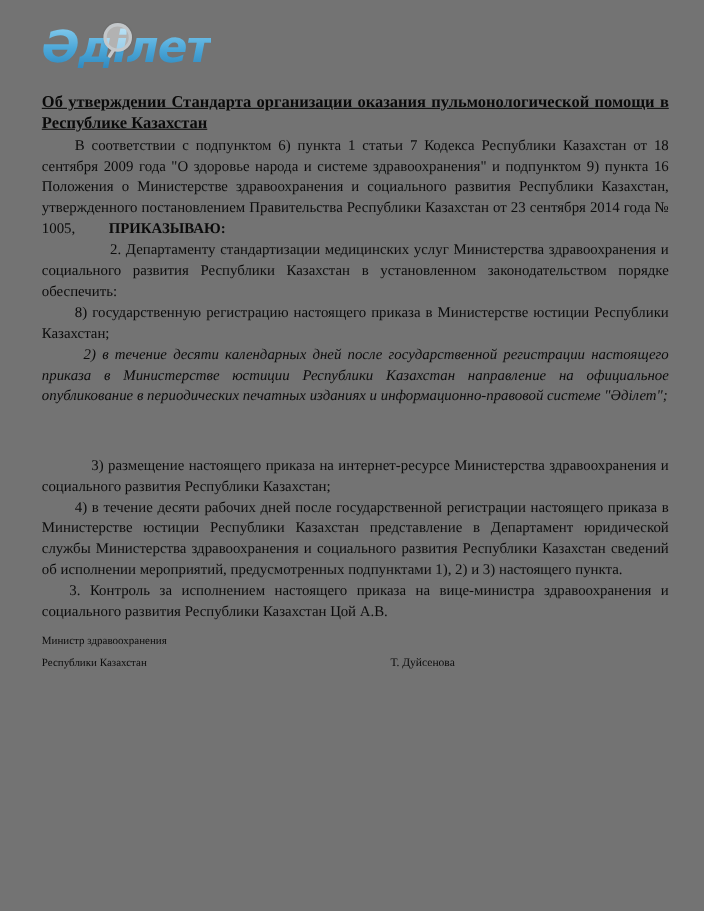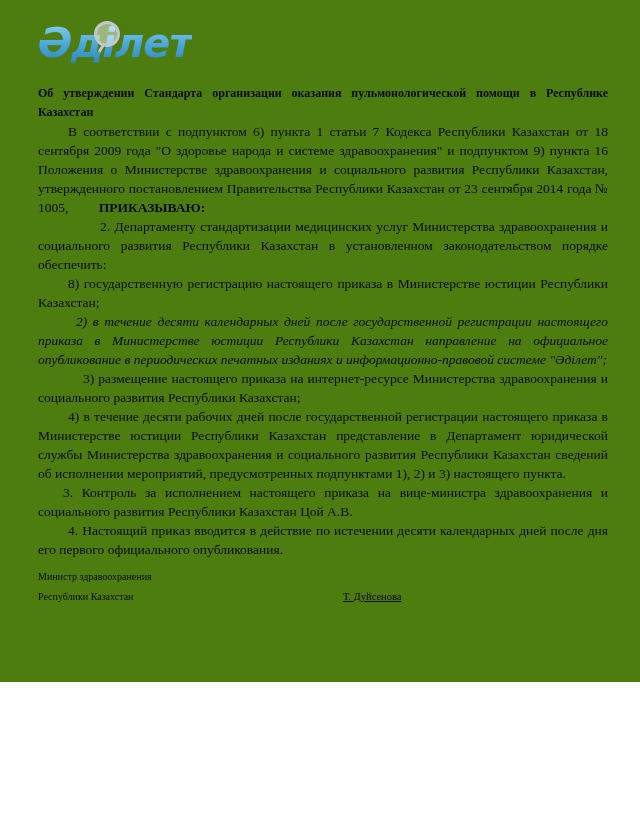--- a/index.html
+++ b/index.html
@@ -1,21 +1,21 @@
 <!DOCTYPE html>
 <html><head>
 <meta charset="utf-8">
 <style>
   html, body { margin: 0; padding: 0; background: #ffffff; }
   .page {
     position: relative;
     width: 640px;
-    height: 682px;
+    height: 828px;
     box-sizing: border-box;
-    background: #4d7c0f;
+    background: #737373;
     padding: 34px 32px 0 38px;
     font-family: "Liberation Serif", "DejaVu Serif", serif;
     font-size: 13.5px;
     line-height: 19px;
     color: #0a0a0a;
     overflow: hidden;
   }
 
   
   .logo {
@@ -64,71 +64,69 @@
   .doc-title {
     margin: 14px 0 15px 0;
     font-weight: bold;
     text-align: left;
   }
   .para { margin: 0; text-align: justify; }
   .ind-0  { text-indent: 0; }
   .ind-25 { text-indent: 25px; }
   .ind-30 { text-indent: 30px; }
   .ind-38 { text-indent: 38px; font-style: italic; }
-  .ind-45 { text-indent: 45px; }
+  .ind-45 { text-indent: 45px; margin-top: 44px; }
   .ind-62 { text-indent: 62px; }
   .bold-inline { font-weight: bold; margin-left: 27px; }
 
   
   .signature {
     margin-top: 8px;
     font-size: 10px;
     line-height: 20px;
   }
   .sig-row { position: relative; }
   .sig-name {
     position: absolute;
-    left: 305px;
+    left: 317px;
     top: 0;
     font-size: 10.5px;
     white-space: nowrap;
-    text-decoration: underline;
   }
 </style>
 </head>
 <body>
 
 <div class="page">
 
   <div class="logo">
     <span class="logo-part">Әд</span><span class="logo-i-wrap"><span class="logo-part">і</span><span class="magnifier">
           <span class="magnifier-handle"></span>
         </span></span><span class="logo-part">лет</span>
   </div>
 
-  <h1 class="doc-title para ind-0" style="font-size:12px;">Об утверждении Стандарта организации оказания пульмонологической помощи в Республике Казахстан</h1>
+  <h1 class="doc-title para ind-0" style="font-size:15px;text-decoration:underline;">Об утверждении Стандарта организации оказания пульмонологической помощи в Республике Казахстан</h1>
 
   <div>
 
     <p class="para ind-30"><span>В соответствии с подпунктом 6) пункта 1 статьи 7 Кодекса Республики Казахстан от 18 сентября 2009 года "О здоровье народа и системе здравоохранения" и подпунктом 9) пункта 16 Положения о Министерстве здравоохранения и социального развития Республики Казахстан, утвержденного постановлением Правительства Республики Казахстан от 23 сентября 2014 года № 1005, </span><span class="bold-inline">ПРИКАЗЫВАЮ:</span></p>
 
 
     <p class="para ind-62">2. Департаменту стандартизации медицинских услуг Министерства здравоохранения и социального развития Республики Казахстан в установленном законодательством порядке обеспечить:</p>
 
     <p class="para ind-30">8) государственную регистрацию настоящего приказа в Министерстве юстиции Республики Казахстан;</p>
 
     <p class="para ind-38">2) в течение десяти календарных дней после государственной регистрации настоящего приказа в Министерстве юстиции Республики Казахстан направление на официальное опубликование в периодических печатных изданиях и информационно-правовой системе "Әділет";</p>
 
     <p class="para ind-45">3) размещение настоящего приказа на интернет-ресурсе Министерства здравоохранения и социального развития Республики Казахстан;</p>
 
     <p class="para ind-30">4) в течение десяти рабочих дней после государственной регистрации настоящего приказа в Министерстве юстиции Республики Казахстан представление в Департамент юридической службы Министерства здравоохранения и социального развития Республики Казахстан сведений об исполнении мероприятий, предусмотренных подпунктами 1), 2) и 3) настоящего пункта.</p>
 
     <p class="para ind-25">3. Контроль за исполнением настоящего приказа на вице-министра здравоохранения и социального развития Республики Казахстан Цой А.В.</p>
 
-    <p class="para ind-30">4. Настоящий приказ вводится в действие по истечении десяти календарных дней после дня его первого официального опубликования.</p>
   </div>
 
   <div class="signature">
     <div class="sig-row">Министр здравоохранения</div>
     <div class="sig-row">
       <span>Республики Казахстан</span>
       <span class="sig-name">Т. Дуйсенова</span>
     </div>
   </div>
 

